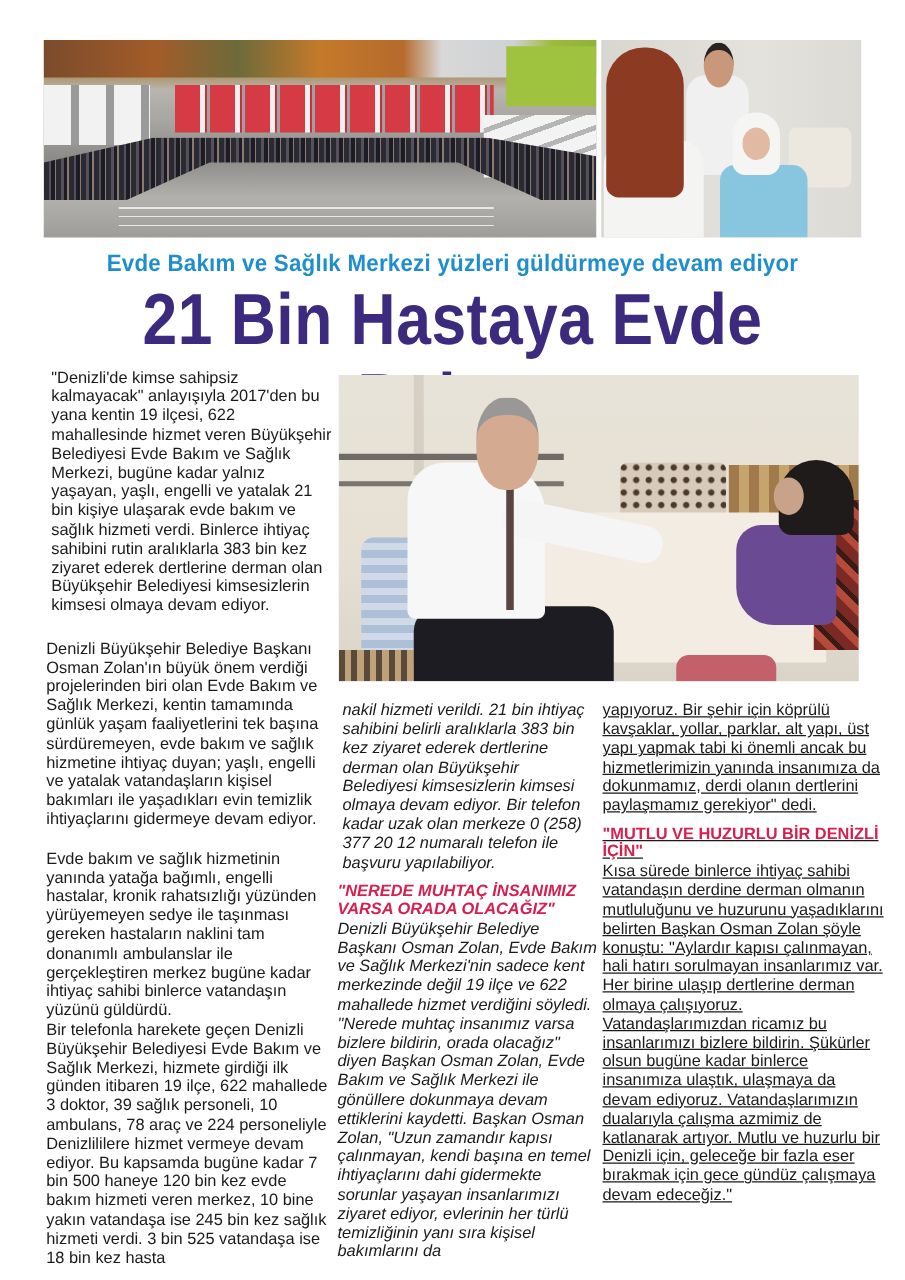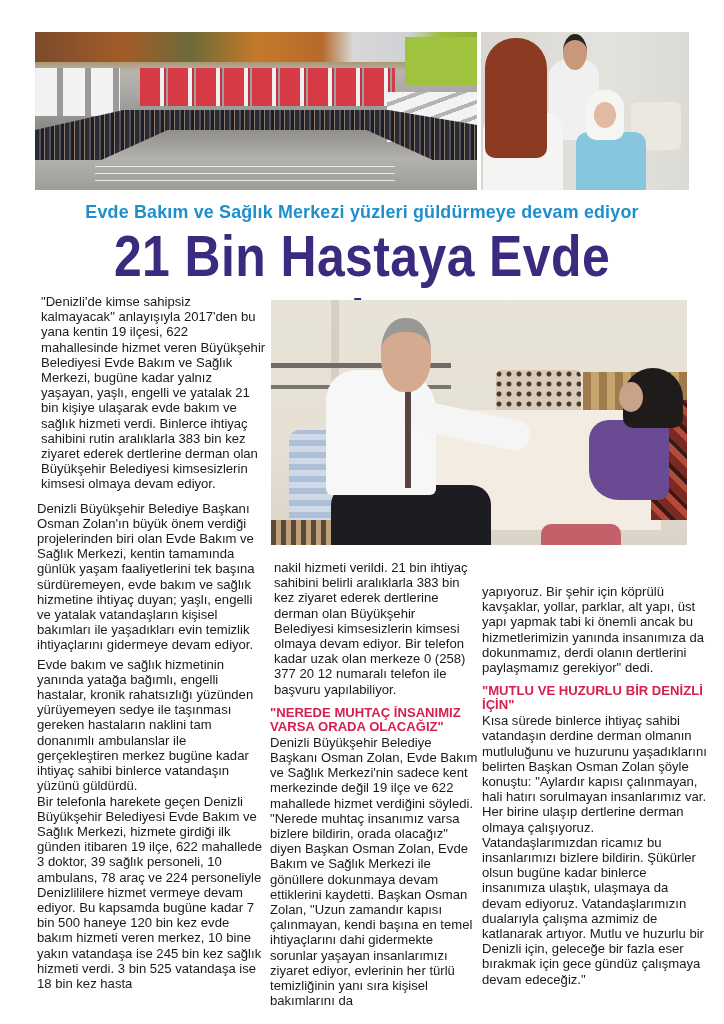--- a/index.html
+++ b/index.html
@@ -67,25 +67,25 @@
   #kicker { position:absolute; left:0; top:201px; width:724px; text-align:center;
     font-family: "Liberation Sans", sans-serif; font-weight: bold; font-size: 19px; letter-spacing: 0.2px; color: #1e8fcc;
     transform: scaleX(0.94); transform-origin: center; }
   #headline { position:absolute; left:0; top:224px; width:724px; text-align:center;
     font-family: "Liberation Sans", sans-serif; font-weight: bold; font-size: 58px; line-height: 64px; color: #3c2a7e;
     transform: scaleX(0.86); transform-origin: center; letter-spacing: 0.5px; }
 
   
   .col { position:absolute; font-size: 13.1px; line-height: 15.2px; color:#1a1a1a; }
   .col p { margin: 0; }
-  .col p + p { margin-top: 9px; }
+  .col p + p { margin-top: 19px; }
   .col .subhead { color: #d6204f; font-weight: bold; font-size: 13.1px; line-height: 14px; margin-top: 9px; margin-bottom: 1px; }
   #col1 { left: 37px; top: 294px; width: 230px; }
-  #col2 { left: 270px; top: 560px; width: 208px; }
-  #col3 { left: 482px; top: 584px; width: 225px; }
+  #col2 { left: 270px; top: 560px; width: 208px; font-style: italic; }
+  #col3 { left: 482px; top: 560px; width: 225px; text-decoration: underline; }
   .indent { padding-left: 4px; }
 </style>
 </head>
 <body>
 
 <div id="photo-group" class="photo" title="Group photo of home care staff with ambulances and service vehicles">
   <div class="trees"></div>
   <div class="building"></div>
   <div class="vans"></div>
   <div class="ambulances"></div>
@@ -125,21 +125,21 @@
   <div class="man-shirt"></div>
   <div class="man-arm"></div>
   <div class="tie"></div>
   <div class="man-head"></div>
   <div class="bottom-cushion"></div>
 </div>
 
 <div id="col1" class="col">
   <p class="indent">"Denizli'de kimse sahipsiz kalmayacak" anlayışıyla 2017'den bu yana kentin 19 ilçesi, 622 mahallesinde hizmet veren Büyükşehir Belediyesi Evde Bakım ve Sağlık Merkezi, bugüne kadar yalnız yaşayan, yaşlı, engelli ve yatalak 21 bin kişiye ulaşarak evde bakım ve sağlık hizmeti verdi. Binlerce ihtiyaç sahibini rutin aralıklarla 383 bin kez ziyaret ederek dertlerine derman olan Büyükşehir Belediyesi kimsesizlerin kimsesi olmaya devam ediyor.</p>
   <p>Denizli Büyükşehir Belediye Başkanı Osman Zolan'ın büyük önem verdiği projelerinden biri olan Evde Bakım ve Sağlık Merkezi, kentin tamamında günlük yaşam faaliyetlerini tek başına sürdüremeyen, evde bakım ve sağlık hizmetine ihtiyaç duyan; yaşlı, engelli ve yatalak vatandaşların kişisel bakımları ile yaşadıkları evin temizlik ihtiyaçlarını gidermeye devam ediyor.</p>
-  <p style="margin-top:4px">Evde bakım ve sağlık hizmetinin yanında yatağa bağımlı, engelli hastalar, kronik rahatsızlığı yüzünden yürüyemeyen sedye ile taşınması gereken hastaların naklini tam donanımlı ambulanslar ile gerçekleştiren merkez bugüne kadar ihtiyaç sahibi binlerce vatandaşın yüzünü güldürdü.</p>
+  <p style="margin-top:16px">Evde bakım ve sağlık hizmetinin yanında yatağa bağımlı, engelli hastalar, kronik rahatsızlığı yüzünden yürüyemeyen sedye ile taşınması gereken hastaların naklini tam donanımlı ambulanslar ile gerçekleştiren merkez bugüne kadar ihtiyaç sahibi binlerce vatandaşın yüzünü güldürdü.</p>
   <p style="margin-top:0">Bir telefonla harekete geçen Denizli Büyükşehir Belediyesi Evde Bakım ve Sağlık Merkezi, hizmete girdiği ilk günden itibaren 19 ilçe, 622 mahallede 3 doktor, 39 sağlık personeli, 10 ambulans, 78 araç ve 224 personeliyle Denizlililere hizmet vermeye devam ediyor. Bu kapsamda bugüne kadar 7 bin 500 haneye 120 bin kez evde bakım hizmeti veren merkez, 10 bine yakın vatandaşa ise 245 bin kez sağlık hizmeti verdi. 3 bin 525 vatandaşa ise 18 bin kez hasta</p>
 </div>
 
 <div id="col2" class="col">
   <p class="indent">nakil hizmeti verildi. 21 bin ihtiyaç sahibini belirli aralıklarla 383 bin kez ziyaret ederek dertlerine derman olan Büyükşehir Belediyesi kimsesizlerin kimsesi olmaya devam ediyor. Bir telefon kadar uzak olan merkeze 0 (258) 377 20 12 numaralı telefon ile başvuru yapılabiliyor.</p>
   <div class="subhead">"NEREDE MUHTAÇ İNSANIMIZ VARSA ORADA OLACAĞIZ"</div>
   <p style="margin-top:0">Denizli Büyükşehir Belediye Başkanı Osman Zolan, Evde Bakım ve Sağlık Merkezi'nin sadece kent merkezinde değil 19 ilçe ve 622 mahallede hizmet verdiğini söyledi. "Nerede muhtaç insanımız varsa bizlere bildirin, orada olacağız" diyen Başkan Osman Zolan, Evde Bakım ve Sağlık Merkezi ile gönüllere dokunmaya devam ettiklerini kaydetti. Başkan Osman Zolan, "Uzun zamandır kapısı çalınmayan, kendi başına en temel ihtiyaçlarını dahi gidermekte sorunlar yaşayan insanlarımızı ziyaret ediyor, evlerinin her türlü temizliğinin yanı sıra kişisel bakımlarını da</p>
 </div>
 
 <div id="col3" class="col">

